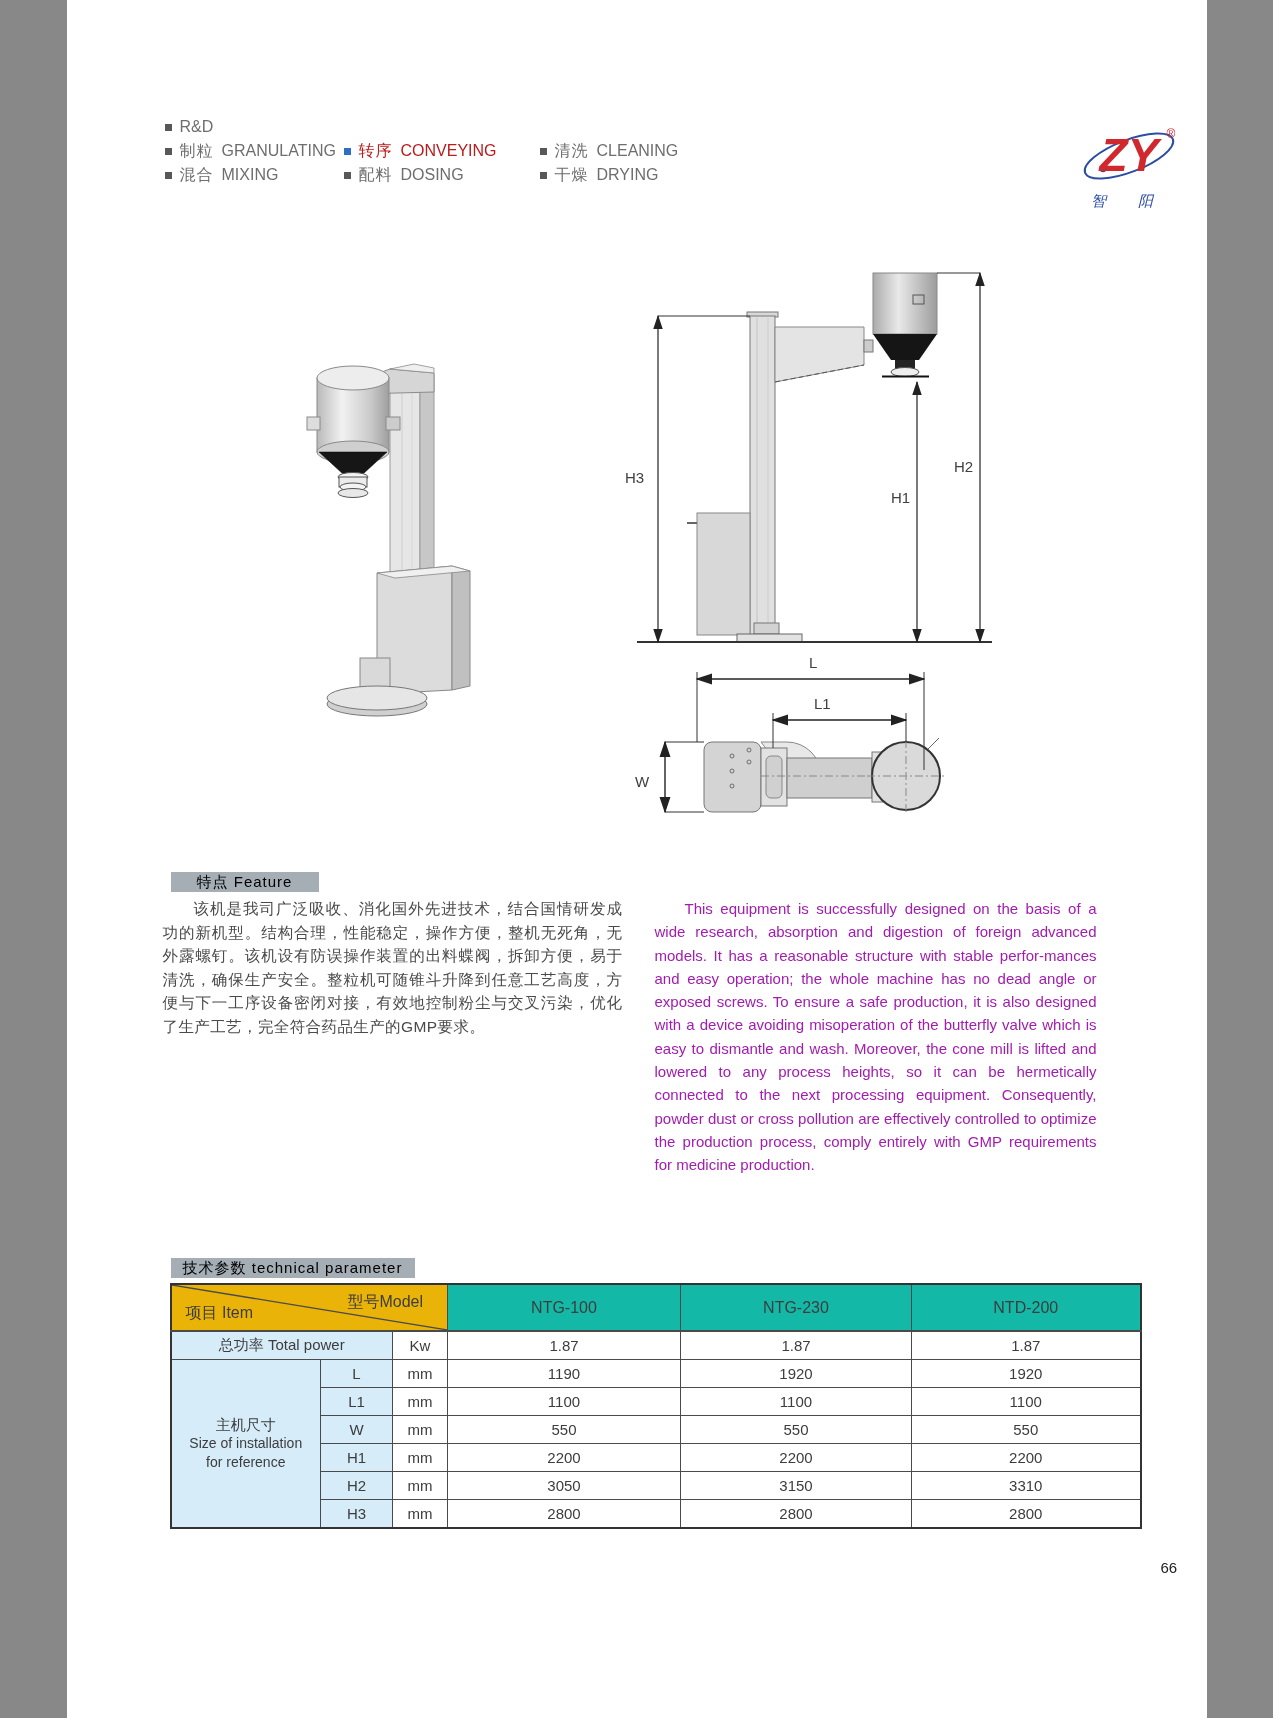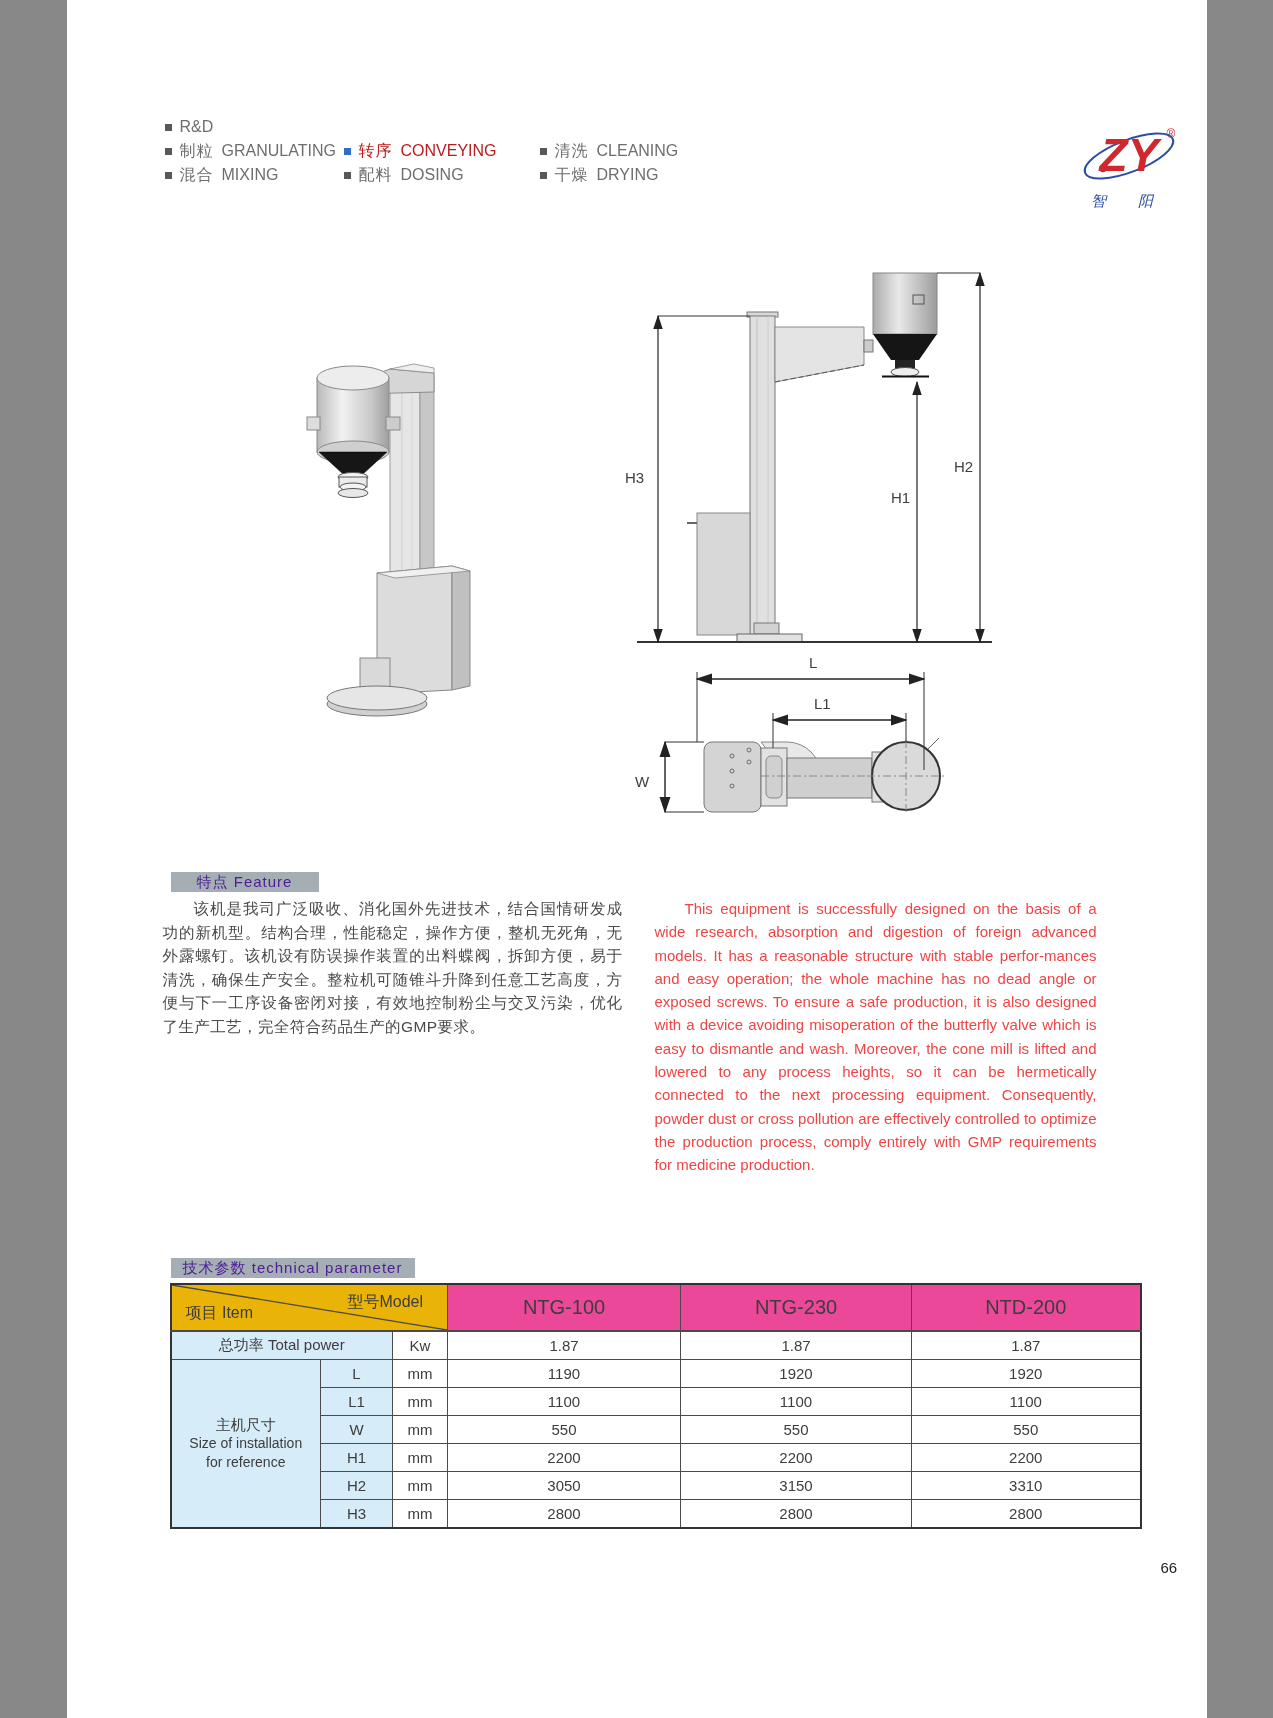--- a/index.html
+++ b/index.html
@@ -8,36 +8,36 @@
   .abs{position:absolute;}
 
   
   .nav-item{position:absolute;display:flex;align-items:center;gap:8px;font-size:16px;color:#6e6e6e;height:20px;white-space:nowrap;}
   .nav-item .bullet{width:7px;height:7px;background:#5a5857;flex:0 0 auto;}
   .nav-item .zh{letter-spacing:1px;}
   .nav-item.active{color:#b91c1c;}
   .nav-item.active .bullet{background:#2f6ec4;}
 
   
-  .section-label{position:absolute;background:#a4aeb4;color:#4c1d95;font-size:15px;
+  .section-label{position:absolute;background:#a4aeb4;color:#000000;font-size:15px;
       display:flex;align-items:center;justify-content:center;gap:10px;letter-spacing:1px;}
 
   
   .para{position:absolute;text-align:justify;text-indent:2em;}
   .para.zh{left:96px;top:897px;width:460px;font-size:15.5px;line-height:23.6px;color:#4a4a4a;letter-spacing:0.4px;}
-  .para.en{left:588px;top:897px;width:442px;font-size:15px;line-height:23.3px;color:#ef4444;}
+  .para.en{left:588px;top:897px;width:442px;font-size:15px;line-height:23.3px;color:#a21caf;}
 
   
   table.params{position:absolute;left:103px;top:1283px;width:970px;border-collapse:collapse;
       border:2px solid #333;table-layout:fixed;font-size:15px;color:#3d3d3d;}
   table.params td{border:1px solid #4a4a4a;text-align:center;vertical-align:middle;padding:0;}
   table.params tr.hd td{height:45px;border-bottom-width:2px;}
   table.params tr.row td{height:27px;}
   td.blue{background:#d6ecf9;}
-  td.model{background:#ec4899;font-size:20px;}
+  td.model{background:#14b8a6;font-size:16px;}
   td.corner{position:relative;background:#eab308;}
   td.corner .item{position:absolute;left:14px;bottom:6px;font-size:16px;}
   td.corner .model-lbl{position:absolute;right:24px;top:7px;font-size:16px;}
   td.corner svg{position:absolute;inset:0;width:100%;height:100%;}
   td.sizelabel{font-size:15px;line-height:19px;}
   td.sizelabel .en{font-size:14px;white-space:pre-line;}
 
   .footnote{position:absolute;left:97px;top:1530px;font-size:13px;line-height:15.5px;color:#3c3c3c;}
   .pagenum{position:absolute;left:1094px;top:1559px;font-size:15px;color:#222;}
 

